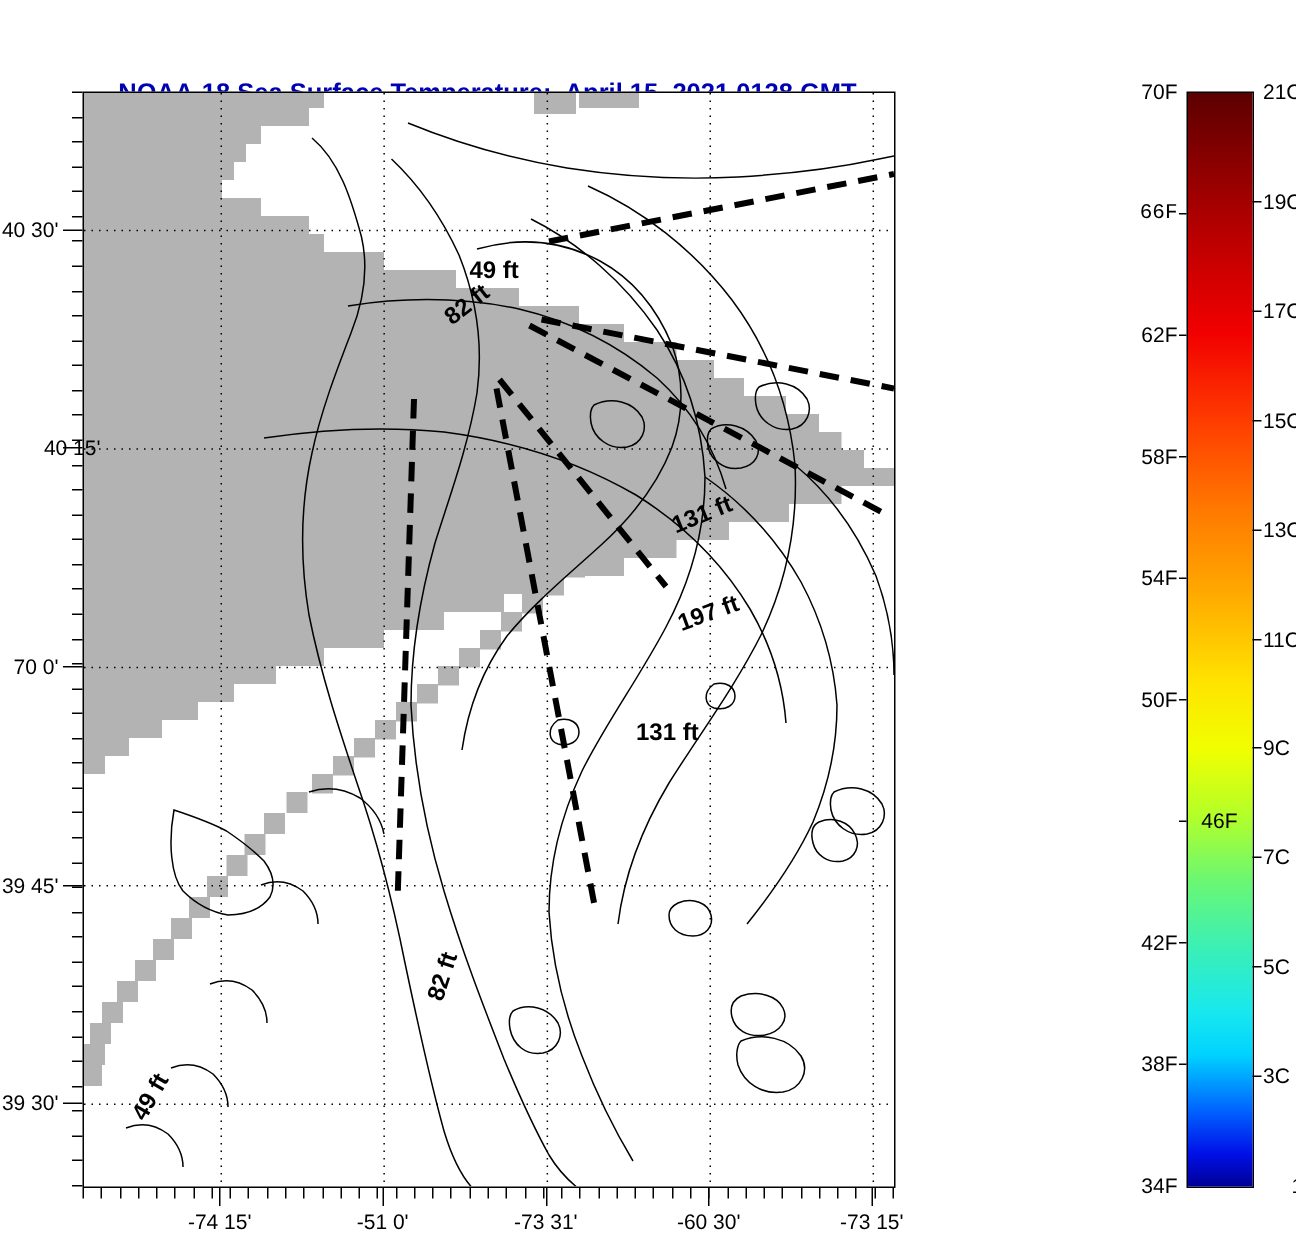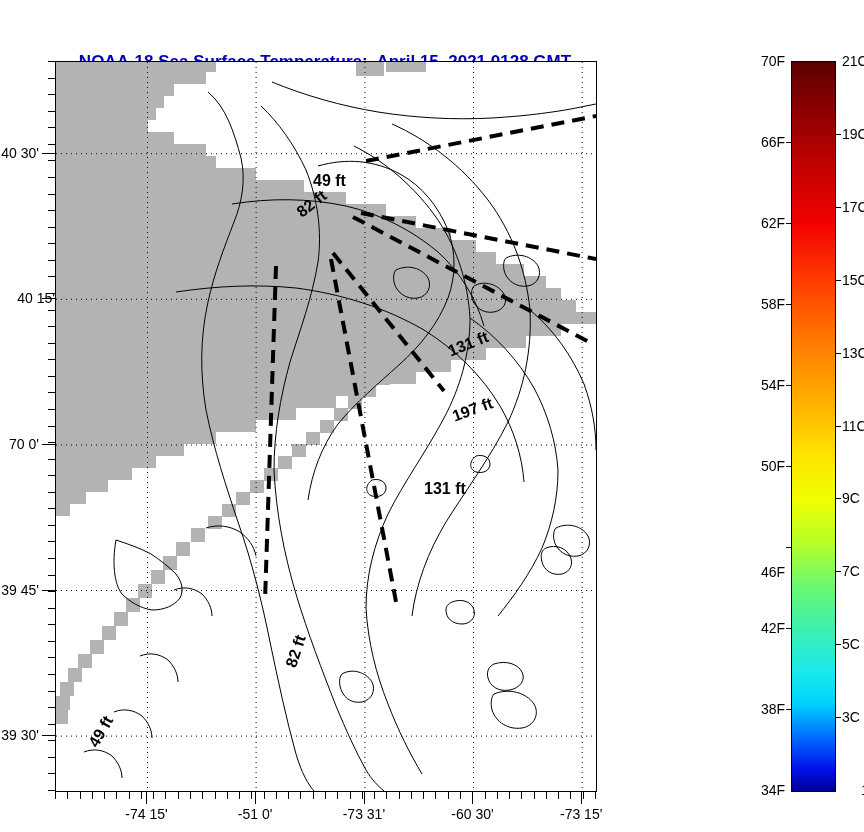--- a/index.html
+++ b/index.html
@@ -346,45 +346,45 @@
       <div class="tick y" style="top: 690.591px; left: 48px; width: 7px;"></div>
       <div class="tick y" style="top: 707.159px; left: 48px; width: 7px;"></div>
       <div class="tick y" style="top: 723.727px; left: 48px; width: 7px;"></div>
       <div class="tick y" style="top: 740.295px; left: 48px; width: 7px;"></div>
       <div class="tick y" style="top: 756.864px; left: 48px; width: 7px;"></div>
       <div class="tick y" style="top: 773.432px; left: 48px; width: 7px;"></div>
       <div class="tick y" style="top: 790px; left: 48px; width: 7px;"></div>
       <div class="tick y" style="top: 152.708px; left: 42px; width: 13px;"></div>
       <div class="axlabel y" style="top: 152.708px; left: 0px; width: 39px;">40 30'</div>
       <div class="tick y" style="top: 298.289px; left: 42px; width: 13px;"></div>
-      <div class="axlabel y" style="top: 298.289px; left: 0px; width: 39px; padding-left: 16px;">40 15'</div>
+      <div class="axlabel y" style="top: 298.289px; left: 12px; width: 39px; padding-left: 16px;">40 15'</div>
       <div class="tick y" style="top: 444.017px; left: 42px; width: 13px;"></div>
       <div class="axlabel y" style="top: 444.017px; left: 0px; width: 39px;">70 0'</div>
       <div class="tick y" style="top: 589.525px; left: 42px; width: 13px;"></div>
       <div class="axlabel y" style="top: 589.525px; left: 0px; width: 39px;">39 45'</div>
       <div class="tick y" style="top: 735.106px; left: 42px; width: 13px;"></div>
       <div class="axlabel y" style="top: 735.106px; left: 0px; width: 39px;">39 30'</div>
     </div>
 
   <div id="cbar">
     <div id="cbar-grad" style="background: linear-gradient(rgb(92, 0, 0) 0%, rgb(143, 0, 0) 7%, rgb(192, 0, 0) 14%, rgb(242, 0, 0) 22%, rgb(255, 60, 0) 30%, rgb(255, 120, 0) 38%, rgb(255, 171, 0) 46%, rgb(255, 228, 0) 54%, rgb(241, 255, 0) 60%, rgb(180, 255, 40) 66%, rgb(107, 247, 114) 72%, rgb(60, 240, 180) 78%, rgb(24, 232, 238) 84%, rgb(0, 210, 255) 88%, rgb(0, 100, 255) 93%, rgb(0, 16, 232) 97%, rgb(0, 0, 150) 100%);"></div>
   </div>
   <div id="cbar-labels-f">
       <div class="cb-label left" style="top: 61px; left: 747px; width: 38px;">70F</div>
-      <div class="cb-label left" style="top: 142px; left: 747px; width: 38px;">66F</div>
+      <div class="cb-label left" style="top: 142px; left: 747px; width: 38px; font-family: Liberation Mono, monospace;">66F</div>
       <div class="cb-tick" style="top: 142px; left: 786px; width: 5px;"></div>
       <div class="cb-label left" style="top: 223px; left: 747px; width: 38px;">62F</div>
       <div class="cb-tick" style="top: 223px; left: 786px; width: 5px;"></div>
       <div class="cb-label left" style="top: 304px; left: 747px; width: 38px;">58F</div>
       <div class="cb-tick" style="top: 304px; left: 786px; width: 5px;"></div>
       <div class="cb-label left" style="top: 385px; left: 747px; width: 38px;">54F</div>
       <div class="cb-tick" style="top: 385px; left: 786px; width: 5px;"></div>
       <div class="cb-label left" style="top: 466px; left: 747px; width: 38px;">50F</div>
       <div class="cb-tick" style="top: 466px; left: 786px; width: 5px;"></div>
-      <div class="cb-label left" style="top: 547px; left: 747px; width: 38px; margin-top: 25px;">46F</div>
+      <div class="cb-label left" style="top: 547px; left: 787px; width: 38px;">46F</div>
       <div class="cb-tick" style="top: 547px; left: 786px; width: 5px;"></div>
       <div class="cb-label left" style="top: 628px; left: 747px; width: 38px;">42F</div>
       <div class="cb-tick" style="top: 628px; left: 786px; width: 5px;"></div>
       <div class="cb-label left" style="top: 709px; left: 747px; width: 38px;">38F</div>
       <div class="cb-tick" style="top: 709px; left: 786px; width: 5px;"></div>
       <div class="cb-label left" style="top: 790px; left: 747px; width: 38px;">34F</div>
     </div>
   <div id="cbar-labels-c">
       <div class="cb-label right" style="top: 61px; left: 842px;">21C</div>
       <div class="cb-label right" style="top: 133.9px; left: 842px;">19C</div>

